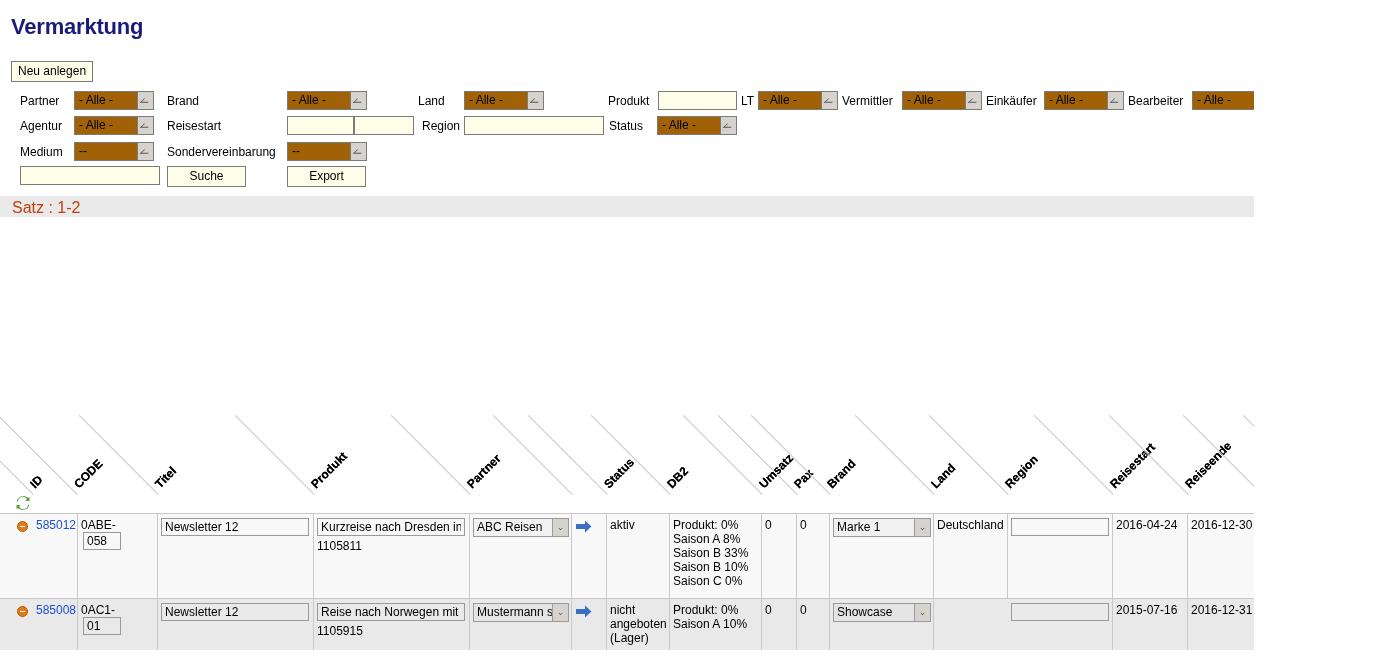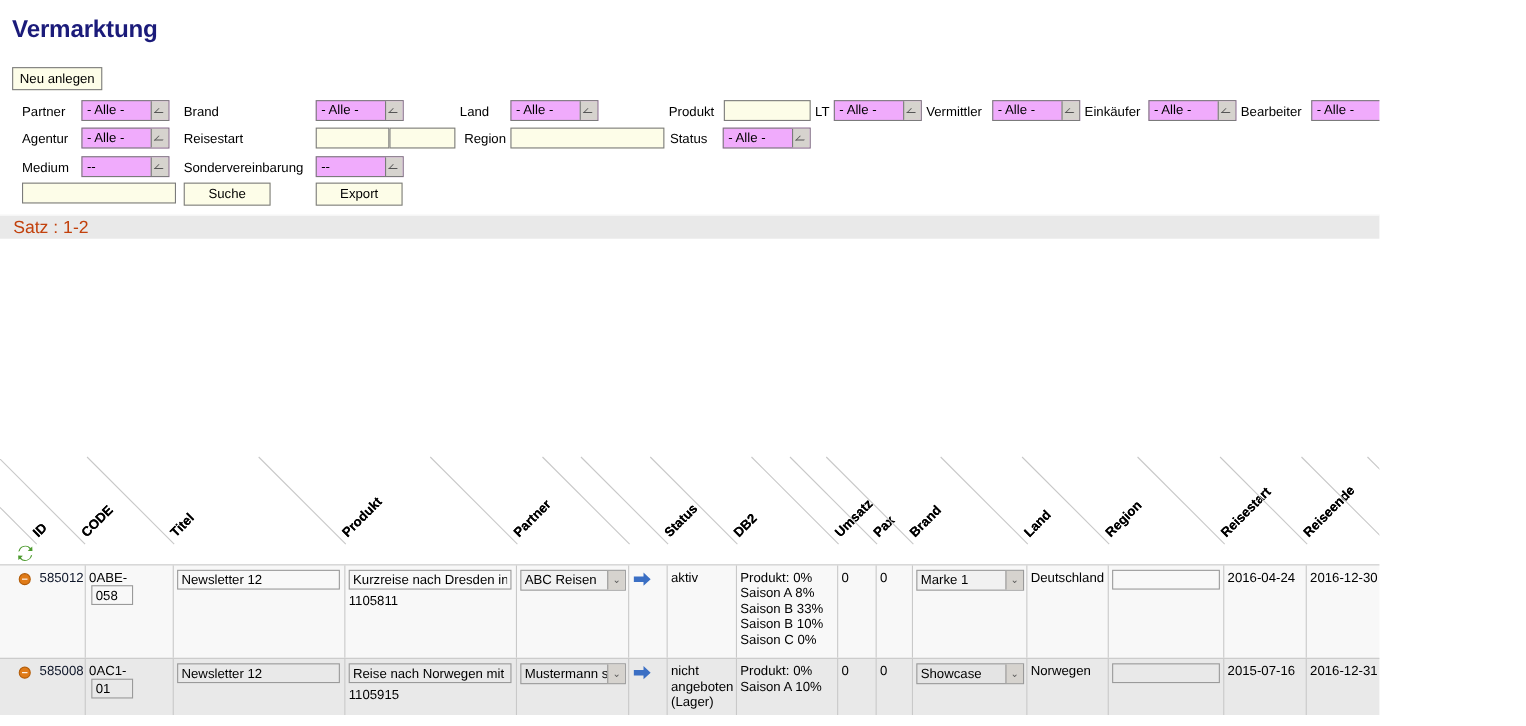--- a/index.html
+++ b/index.html
@@ -55,21 +55,21 @@
   }
   .lbl {
     position: absolute;
     font-size: 12px;
     color: #000;
     line-height: 14px;
     white-space: nowrap;
   }
   .sel {
     position: absolute;
-    background: #f0abfc;
+    background: #a16207;
     border: 1px solid #7b7b7b;
     height: 19px;
     font-family: "Liberation Sans", sans-serif;
     font-size: 12px;
     color: #000;
     display: flex;
     align-items: center;
     cursor: pointer;
   }
   .sel .sel-val {
@@ -186,21 +186,21 @@
     height: 100%;
     border-right: 1px solid #c9c9c9;
     font-size: 12px;
     color: #000;
     padding: 4px 3px 0 3px;
     overflow: hidden;
     line-height: 14px;
   }
   .cell.no-border { border-right: none; }
   .cell .link {
-    color: #0f172a;
+    color: #1d4ed8;
     text-decoration: none;
     cursor: pointer;
   }
   .cell .val { display: block; }
 
   .mini-input {
     background: transparent;
     border: 1px solid #9a9a9a;
     height: 18px;
     font-family: "Liberation Sans", sans-serif;
@@ -556,23 +556,20 @@
       </div>
       <div class="cell" style="left:797px; width:33px;">
         <span>0</span>
       </div>
       <div class="cell" style="left:830px; width:104px;">
         <div class="row-select darkbg" style="width:98px;">
           <span class="rs-val">Showcase</span>
           <span class="rs-arrow">⌄</span>
         </div>
       </div>
-      <div class="cell" style="left:934px; width:74px;">
-        <span>Norwegen</span>
-      </div>
       <div class="cell" style="left:1008px; width:105px;">
         <input class="mini-input darkbg" style="width: 98px;" value="">
       </div>
       <div class="cell" style="left:1113px; width:75px;">
         <span>2015-07-16</span>
       </div>
       <div class="cell" style="left:1188px; width:74px;">
         <span>2016-12-31</span>
       </div>
       <div class="cell" style="left:1262px; width:60px;">

